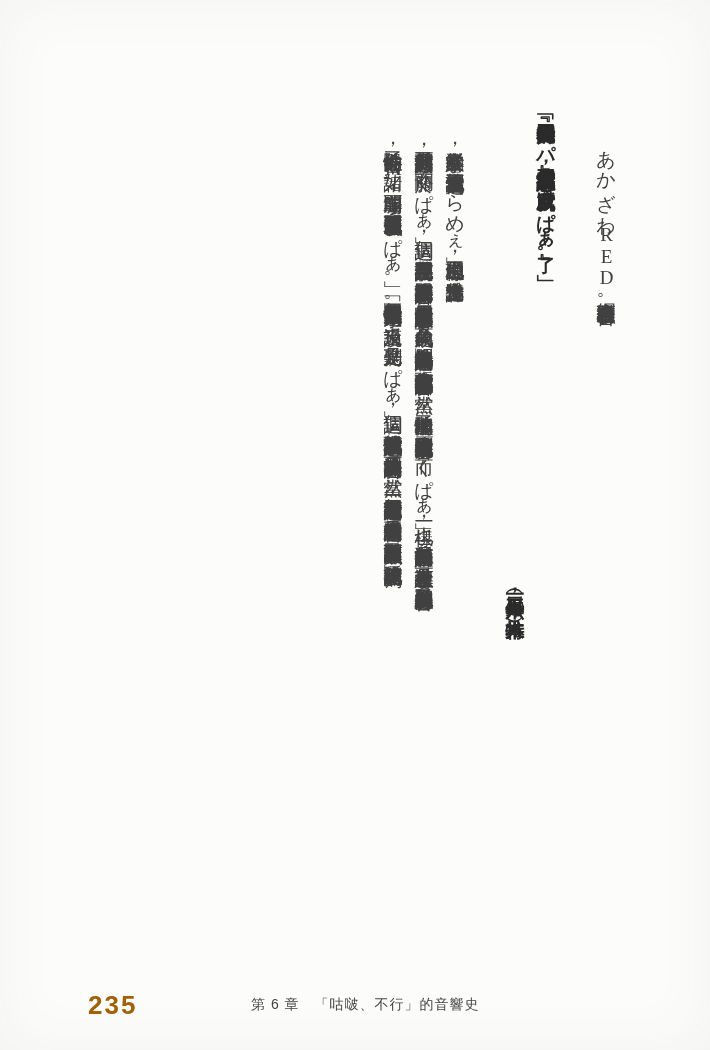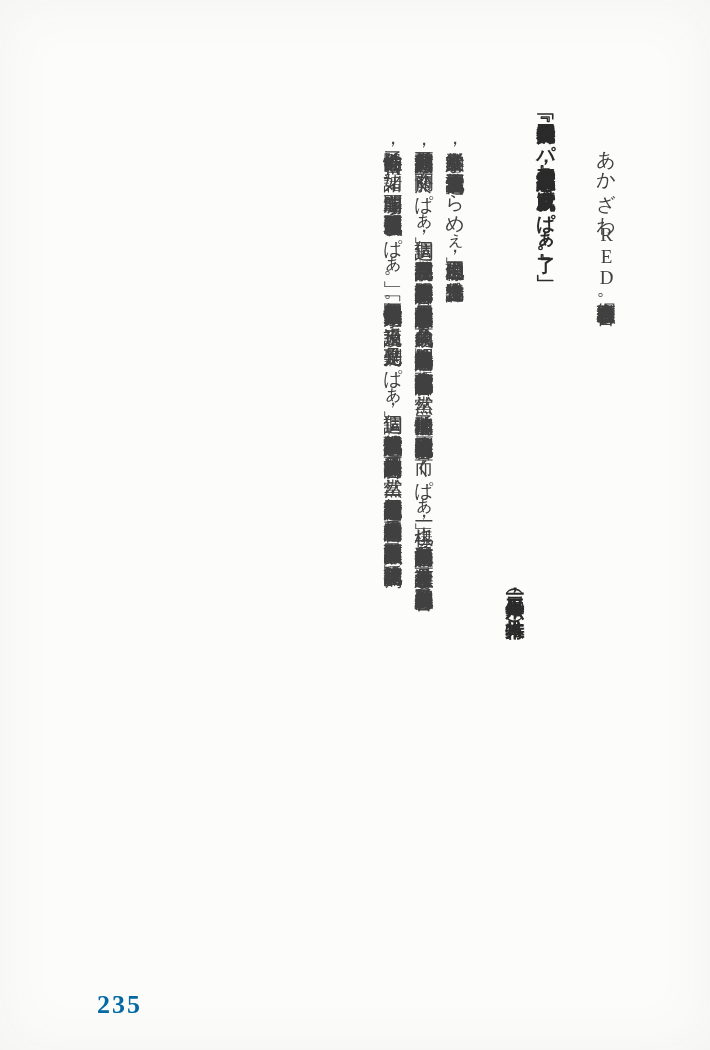--- a/index.html
+++ b/index.html
@@ -41,27 +41,27 @@
   .quote-block {
     margin: 0 29px;           
     font-weight: 700;
     color: #2b2b2b;
   }
   .quote-attribution {
     text-indent: 25em;        
   }
   .footer-page-number {
     position: absolute;
-    left: 97px;
+    left: 88px;
     top: 990px;
-    font-family: Liberation Serif, serif;
+    font-family: Liberation Sans, sans-serif;
     font-weight: 700;
     font-size: 26px;
     letter-spacing: 2px;
-    color: #0369a1;
+    color: #a16207;
   }
   .footer-chapter {
     position: absolute;
     left: 251px;
     top: 996px;
     font-family: "Liberation Sans", "DejaVu Sans", sans-serif;
     font-size: 14px;
     letter-spacing: 1px;
     color: #454545;
   }
@@ -79,14 +79,15 @@
       <p class="quote-attribution">（二〇一三年六月十二日，本人推特）</p>
     </blockquote>
 
     <p class="para-indent">從文字的形意來看，筆者也認為寫成平假名更適當。「らめぇ」也是同樣的道理，這點後文會進一步詳述。</p>
     <p class="para-indent">前面我們提到了擬態語的分類，而關於「くぱぁ」這個詞，其實也存在幾種不同的說法。擬態語跟存在真實聲響的的擬音語不同，是使用者主觀判斷最適合用來形容該狀態的字音，具象化而成的；例如肥皂泡破掉時的「啵」這個擬態語，也有一些人主張它應該是根據真實可聽見的聲音而來的擬音語。當然，除了非常極端的情況，否則實際上一般人是聽不見泡泡破掉的聲音的。而「くぱぁ」也一樣，是一種類似擬音語的擬態語，具有可使讀者產生妄想，以為自己聽得見那纖細音效的影響力。</p>
     <p class="para-indent">除了女性的性器官外，諸如M字開腿等場面，或是張開肛門等場合也可以使用「くぱぁ」。但主要仍以「用手指撥開女性性器」這個動作為大宗。反過來說，光是聽到「くぱぁ」這個詞，就能讓讀者自然地浮現女性的這種狀態，可說是用法非常專一的擬音詞。當然，並沒有規定這個詞一定只能用在這種動作，只不過這個詞彙和動作的組合，已在廣泛的讀者群間留下強烈印象，成為一種深度「記號化」的描寫。</p>
   </div>
 
   <div class="footer-page-number">235</div>
 
+  <div class="footer-chapter">第 6 章　「咕啵、不行」的音響史</div>
 
 </div>
 
 </body></html>

